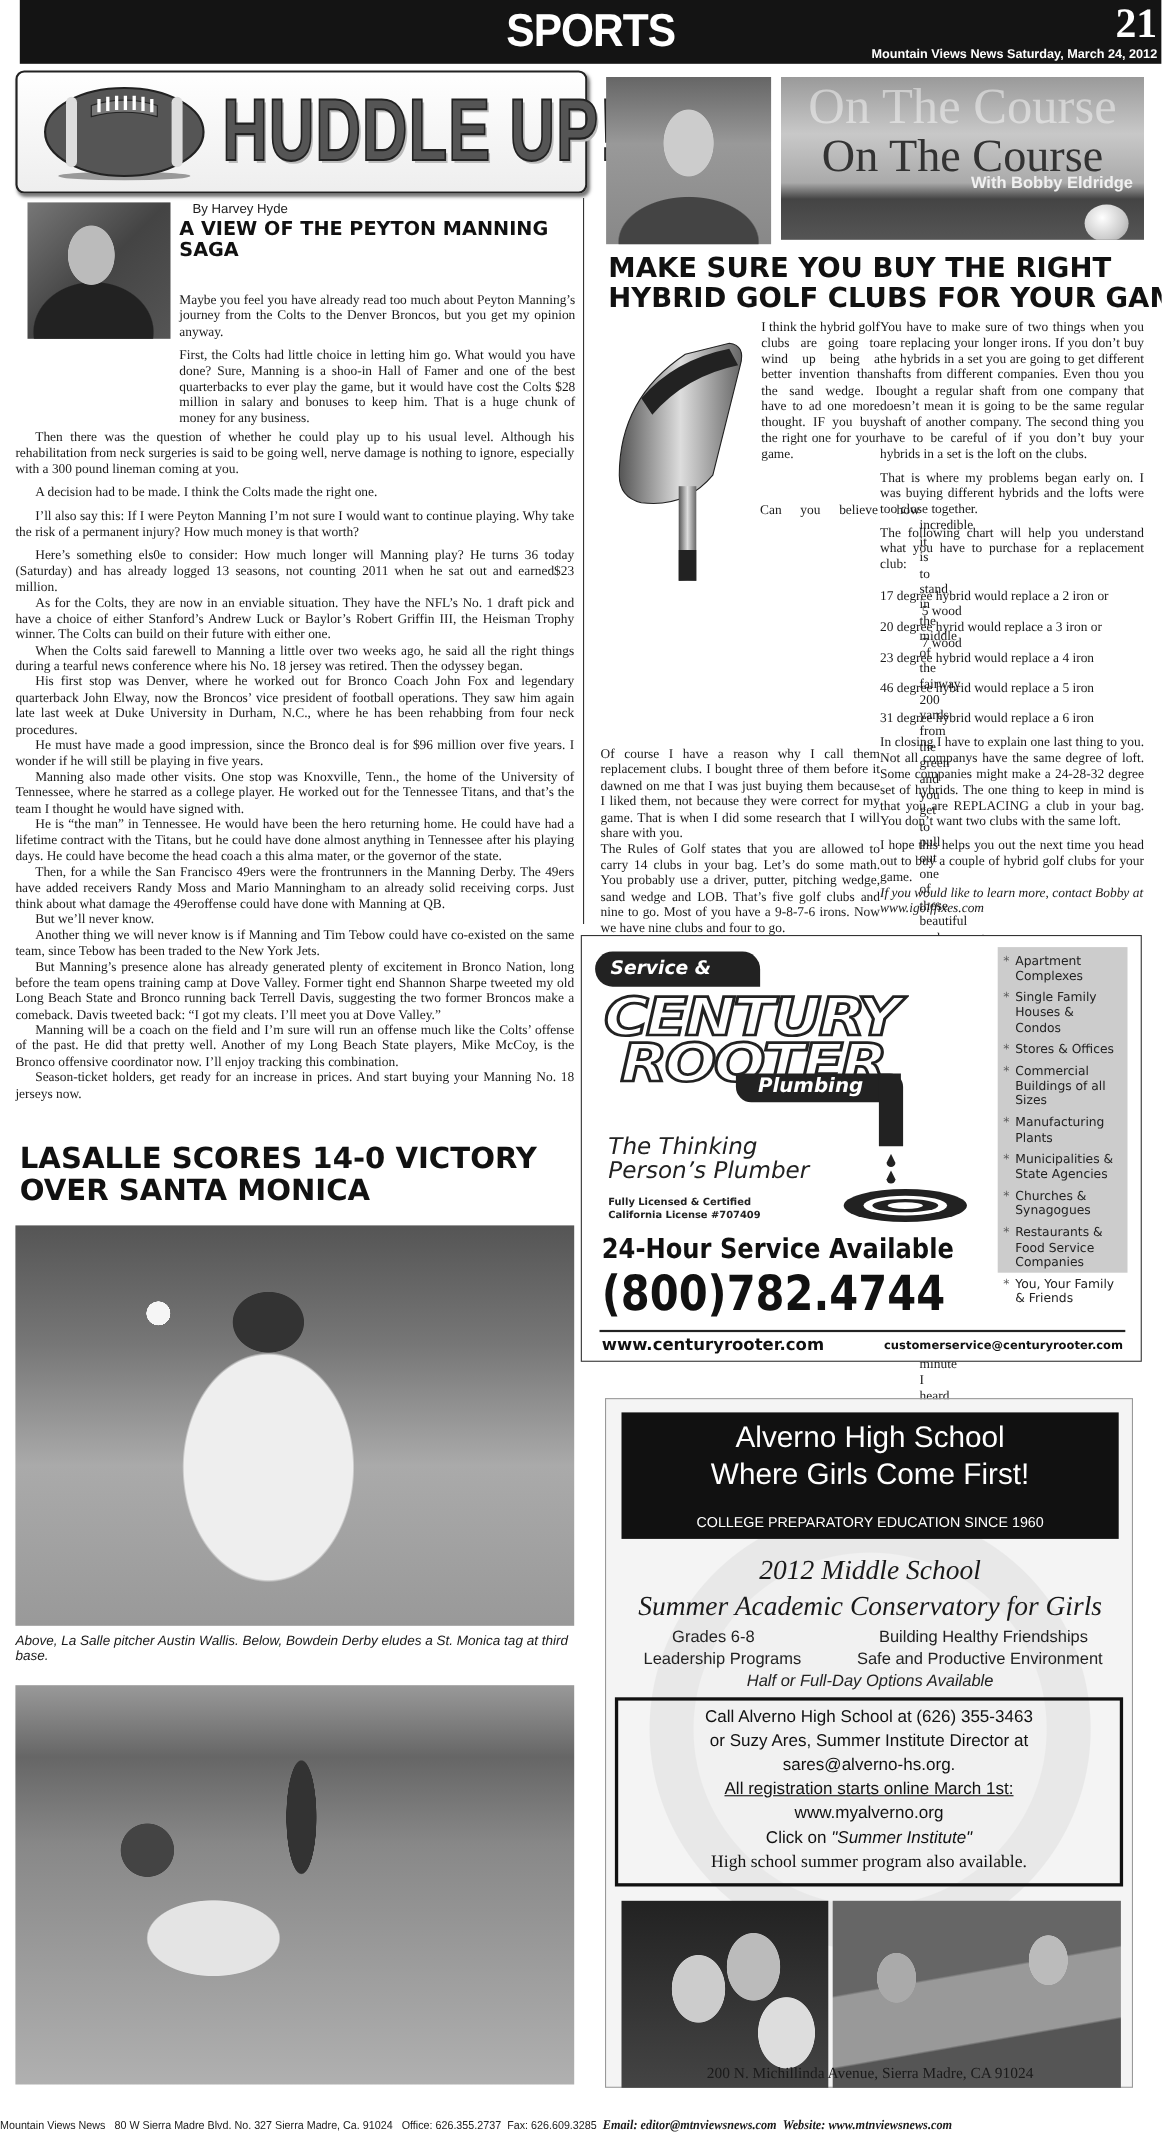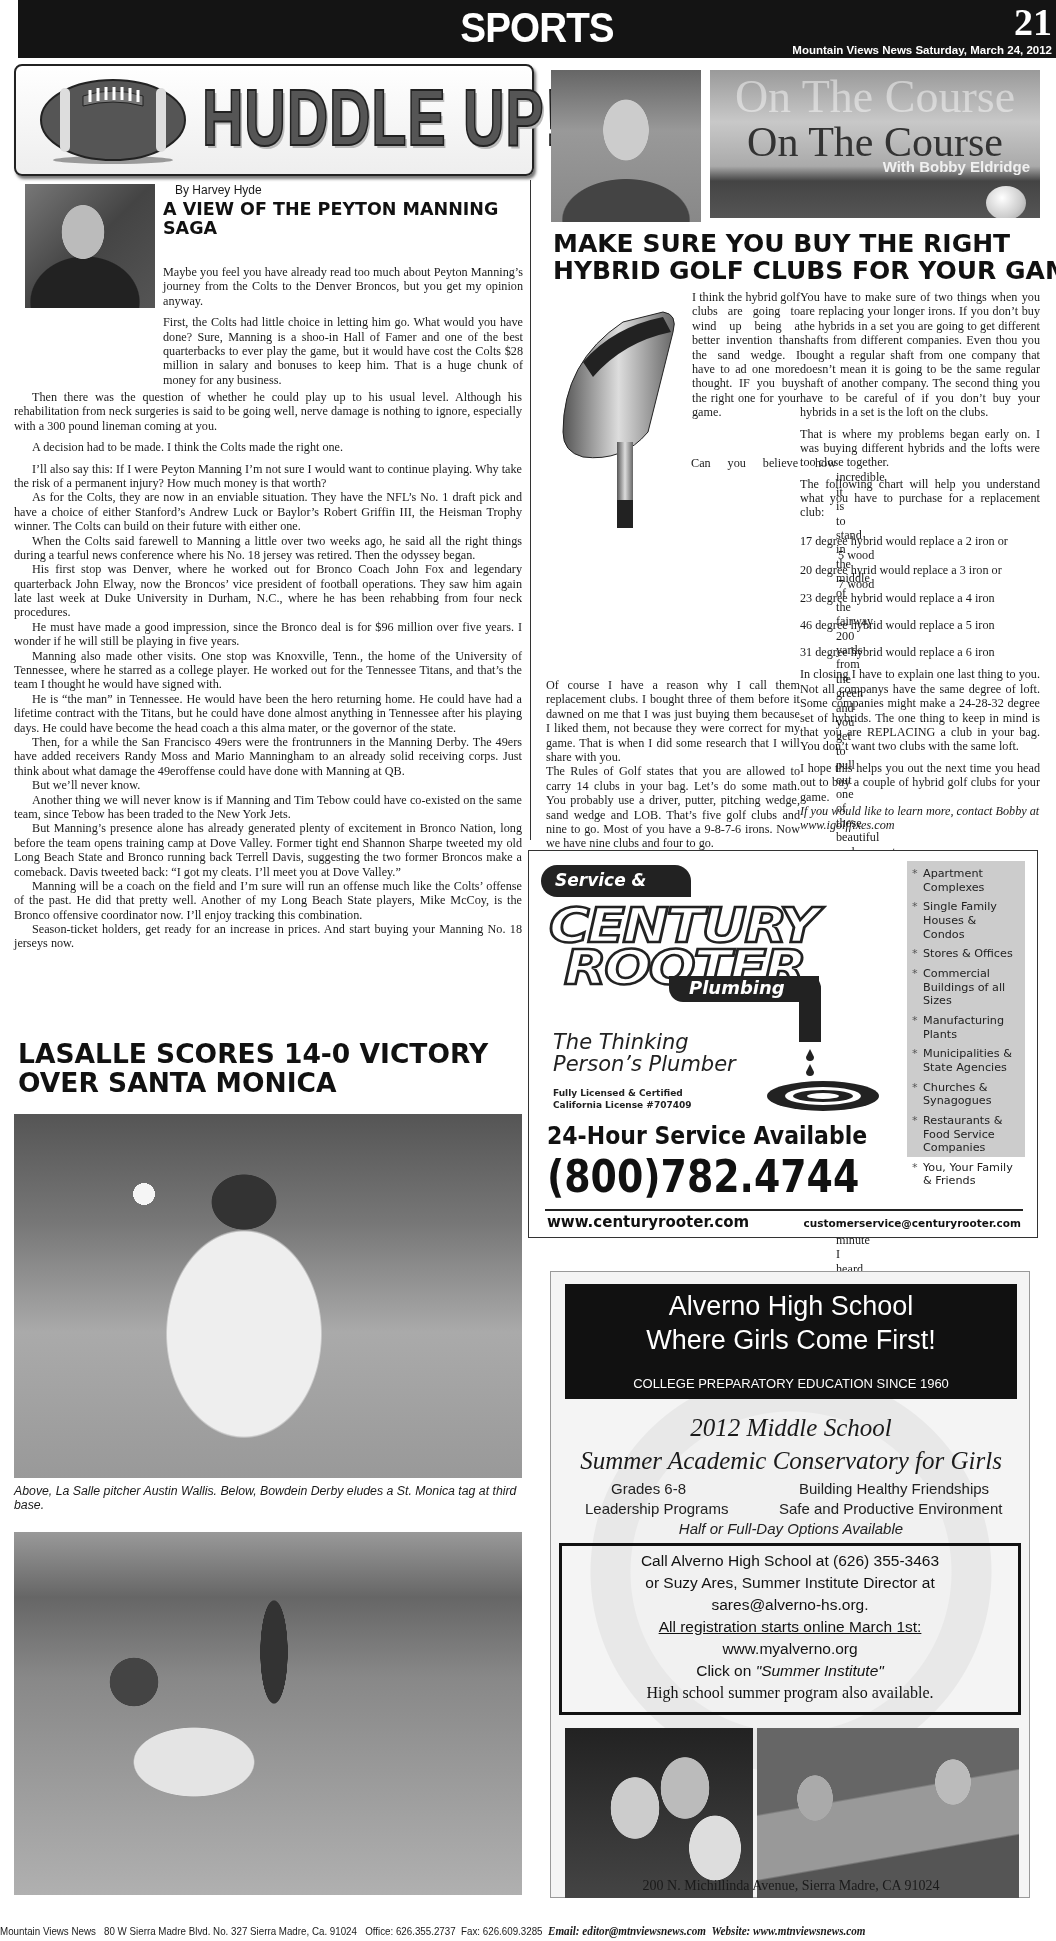--- a/index.html
+++ b/index.html
@@ -160,20 +160,21 @@
   <div>SAGA</div>
 </div>
 <div class="abs body-text" style="left:163px; top:265px; width:360px;">
   <p>Maybe you feel you have already read too much about Peyton Manning’s journey from the Colts to the Denver Broncos, but you get my opinion anyway.</p>
   <p class="gap" style="margin-right:0;">First, the Colts had little choice in letting him go. What would you have done? Sure, Manning is a shoo-in Hall of Famer and one of the best quarterbacks to ever play the game, but it would have cost the Colts $28 million in salary and bonuses to keep him. That is a huge chunk of money for any business.</p>
 </div>
 <div class="abs body-text" style="left:14px; top:390px; width:508px;">
   <p class="indent">Then there was the question of whether he could play up to his usual level. Although his rehabilitation from neck surgeries is said to be going well, nerve damage is nothing to ignore, especially with a 300 pound lineman coming at you.</p>
   <p class="indent gap">A decision had to be made. I think the Colts made the right one.</p>
   <p class="indent gap">I’ll also say this: If I were Peyton Manning I’m not sure I would want to continue playing. Why take the risk of a permanent injury? How much money is that worth?</p>
+  <p class="indent gap">Here’s something els0e to consider: How much longer will Manning play? He turns 36 today (Saturday) and has already logged 13 seasons, not counting 2011 when he sat out and earned$23 million.</p>
   <p class="indent">As for the Colts, they are now in an enviable situation. They have the NFL’s No. 1 draft pick and have a choice of either Stanford’s Andrew Luck or Baylor’s Robert Griffin III, the Heisman Trophy winner. The Colts can build on their future with either one.</p>
   <p class="indent">When the Colts said farewell to Manning a little over two weeks ago, he said all the right things during a tearful news conference where his No. 18 jersey was retired. Then the odyssey began.</p>
   <p class="indent">His first stop was Denver, where he worked out for Bronco Coach John Fox and legendary quarterback John Elway, now the Broncos’ vice president of football operations. They saw him again late last week at Duke University in Durham, N.C., where he has been rehabbing from four neck procedures.</p>
   <p class="indent">He must have made a good impression, since the Bronco deal is for $96 million over five years. I wonder if he will still be playing in five years.</p>
   <p class="indent">Manning also made other visits. One stop was Knoxville, Tenn., the home of the University of Tennessee, where he starred as a college player. He worked out for the Tennessee Titans, and that’s the team I thought he would have signed with.</p>
   <p class="indent">He is “the man” in Tennessee. He would have been the hero returning home. He could have had a lifetime contract with the Titans, but he could have done almost anything in Tennessee after his playing days. He could have become the head coach a this alma mater, or the governor of the state.</p>
   <p class="indent">Then, for a while the San Francisco 49ers were the frontrunners in the Manning Derby. The 49ers have added receivers Randy Moss and Mario Manningham to an already solid receiving corps. Just think about what damage the 49eroffense could have done with Manning at QB.</p>
   <p class="indent">But we’ll never know.</p>
   <p class="indent">Another thing we will never know is if Manning and Tim Tebow could have co-existed on the same team, since Tebow has been traded to the New York Jets.</p>
   <p class="indent">But Manning’s presence alone has already generated plenty of excitement in Bronco Nation, long before the team opens training camp at Dove Valley. Former tight end Shannon Sharpe tweeted my old Long Beach State and Bronco running back Terrell Davis, suggesting the two former Broncos make a comeback. Davis tweeted back: “I got my cleats. I’ll meet you at Dove Valley.”</p>

